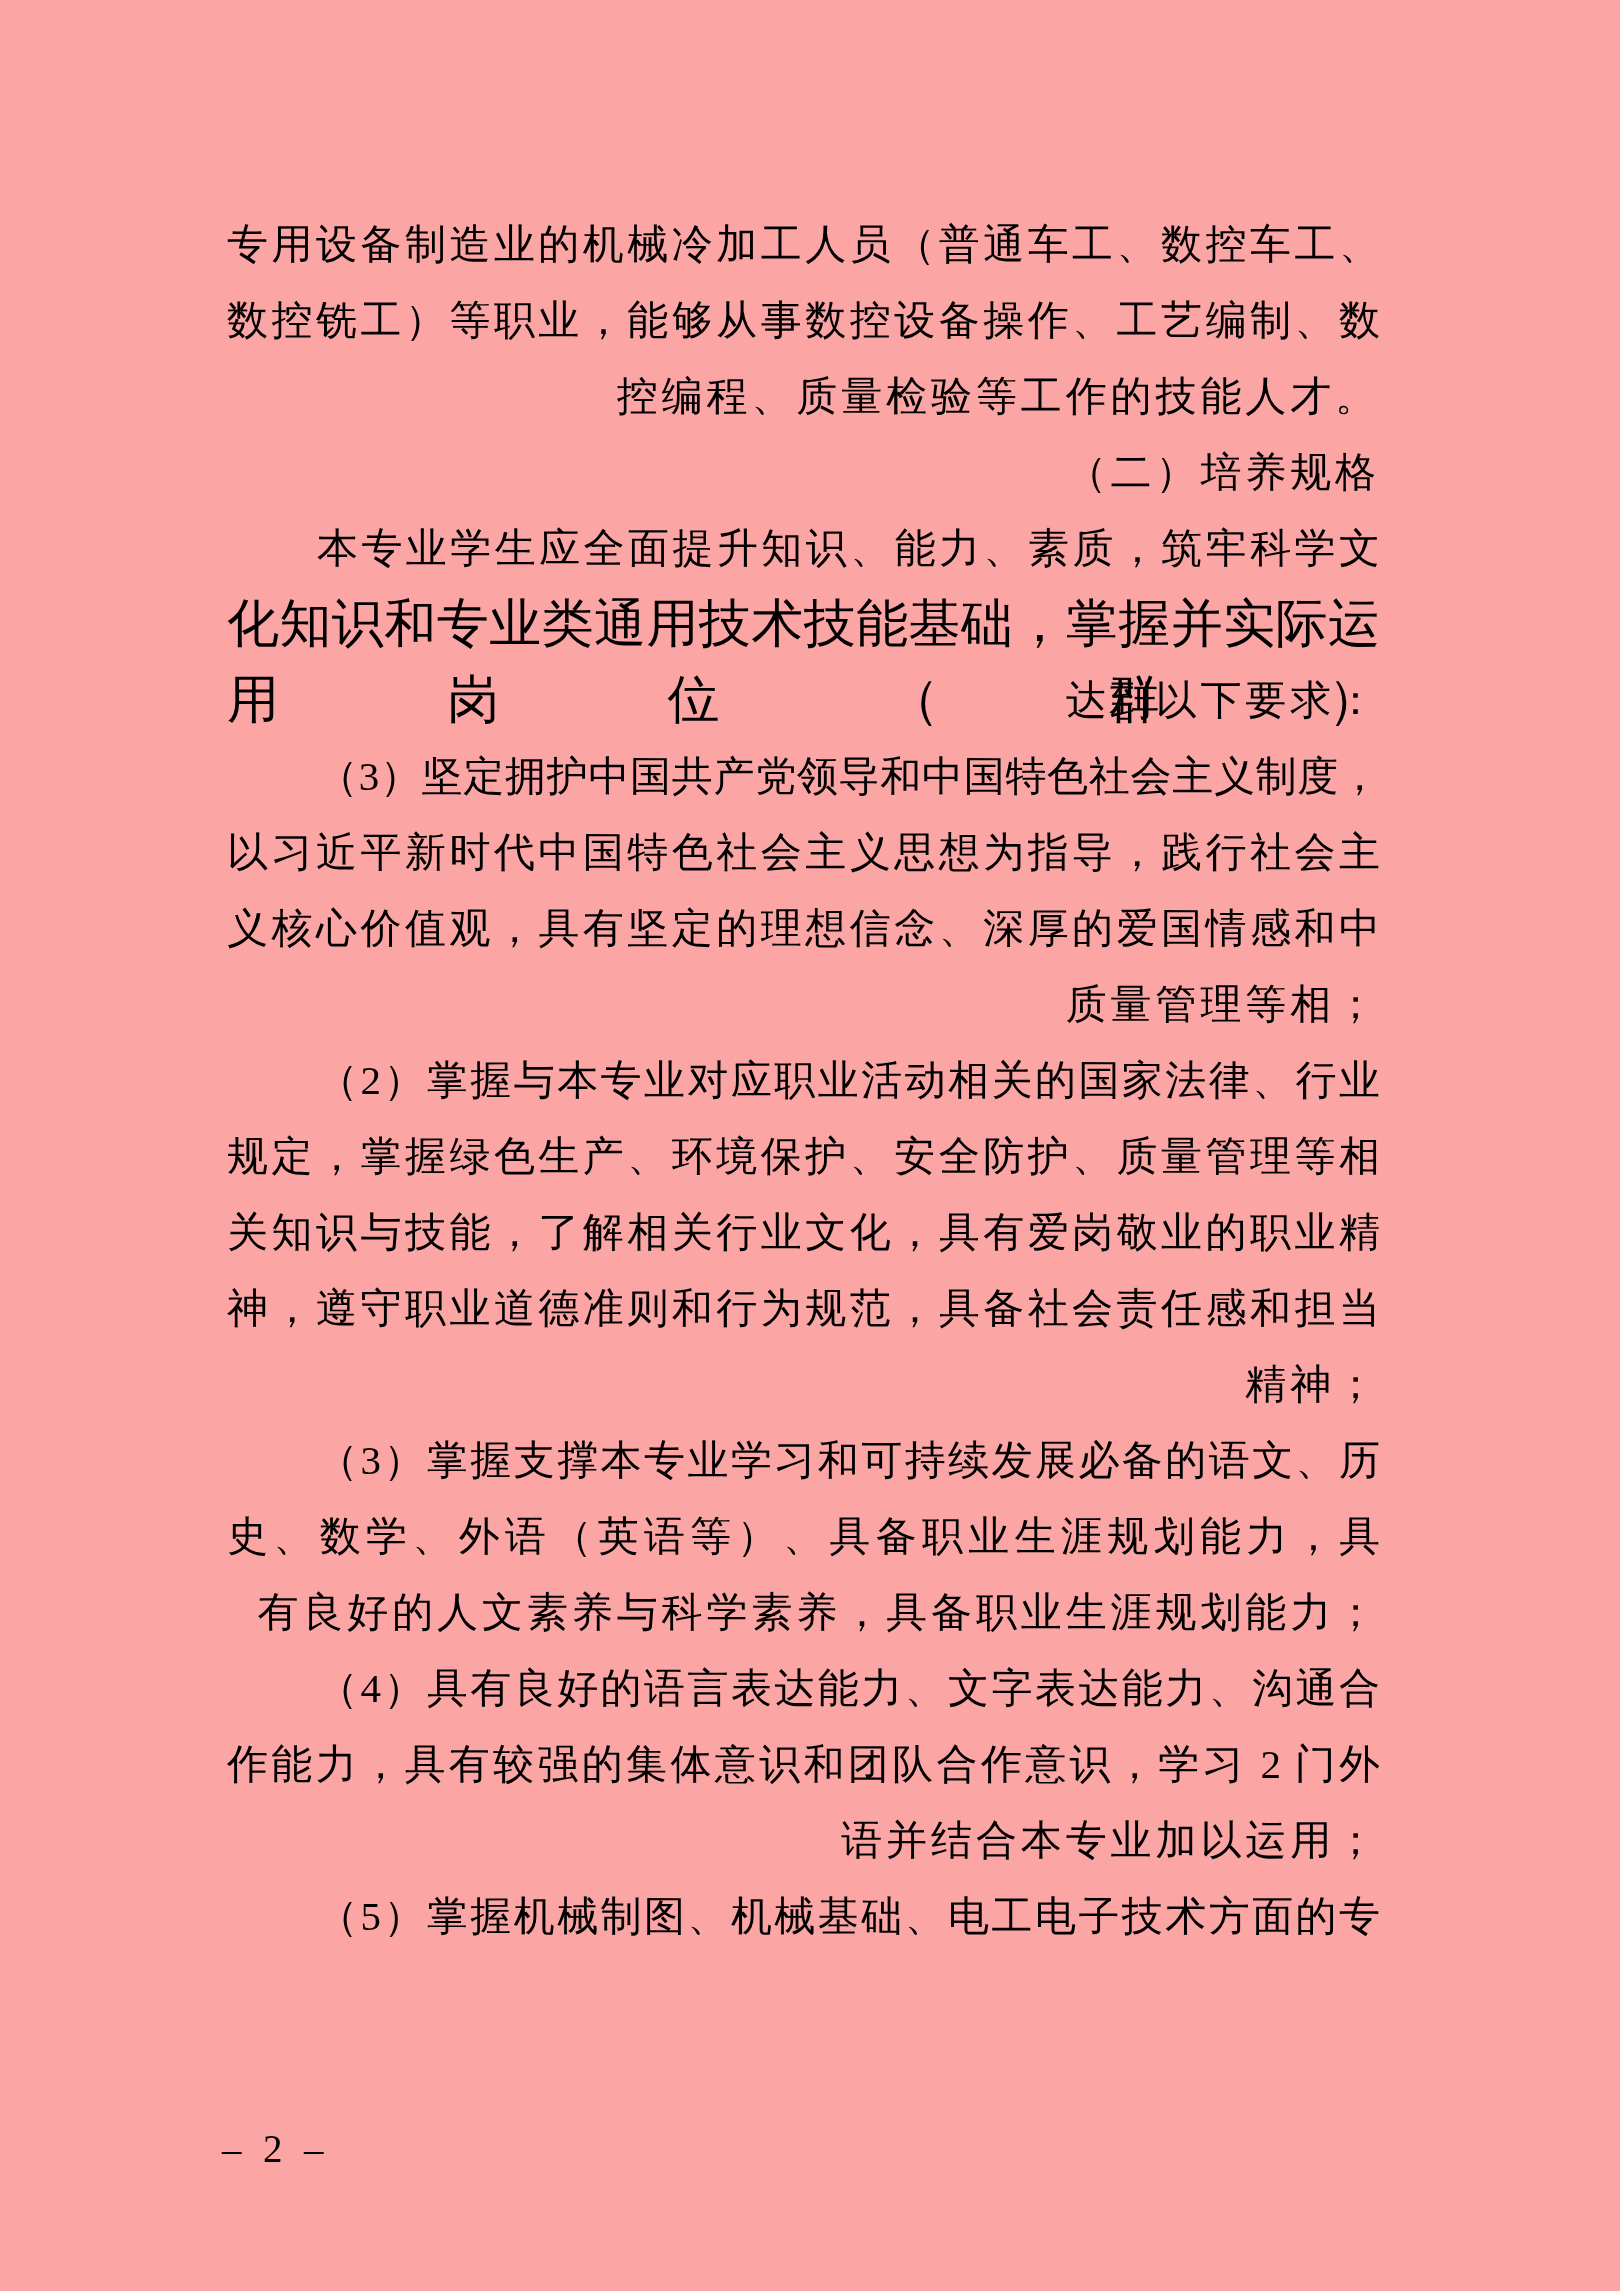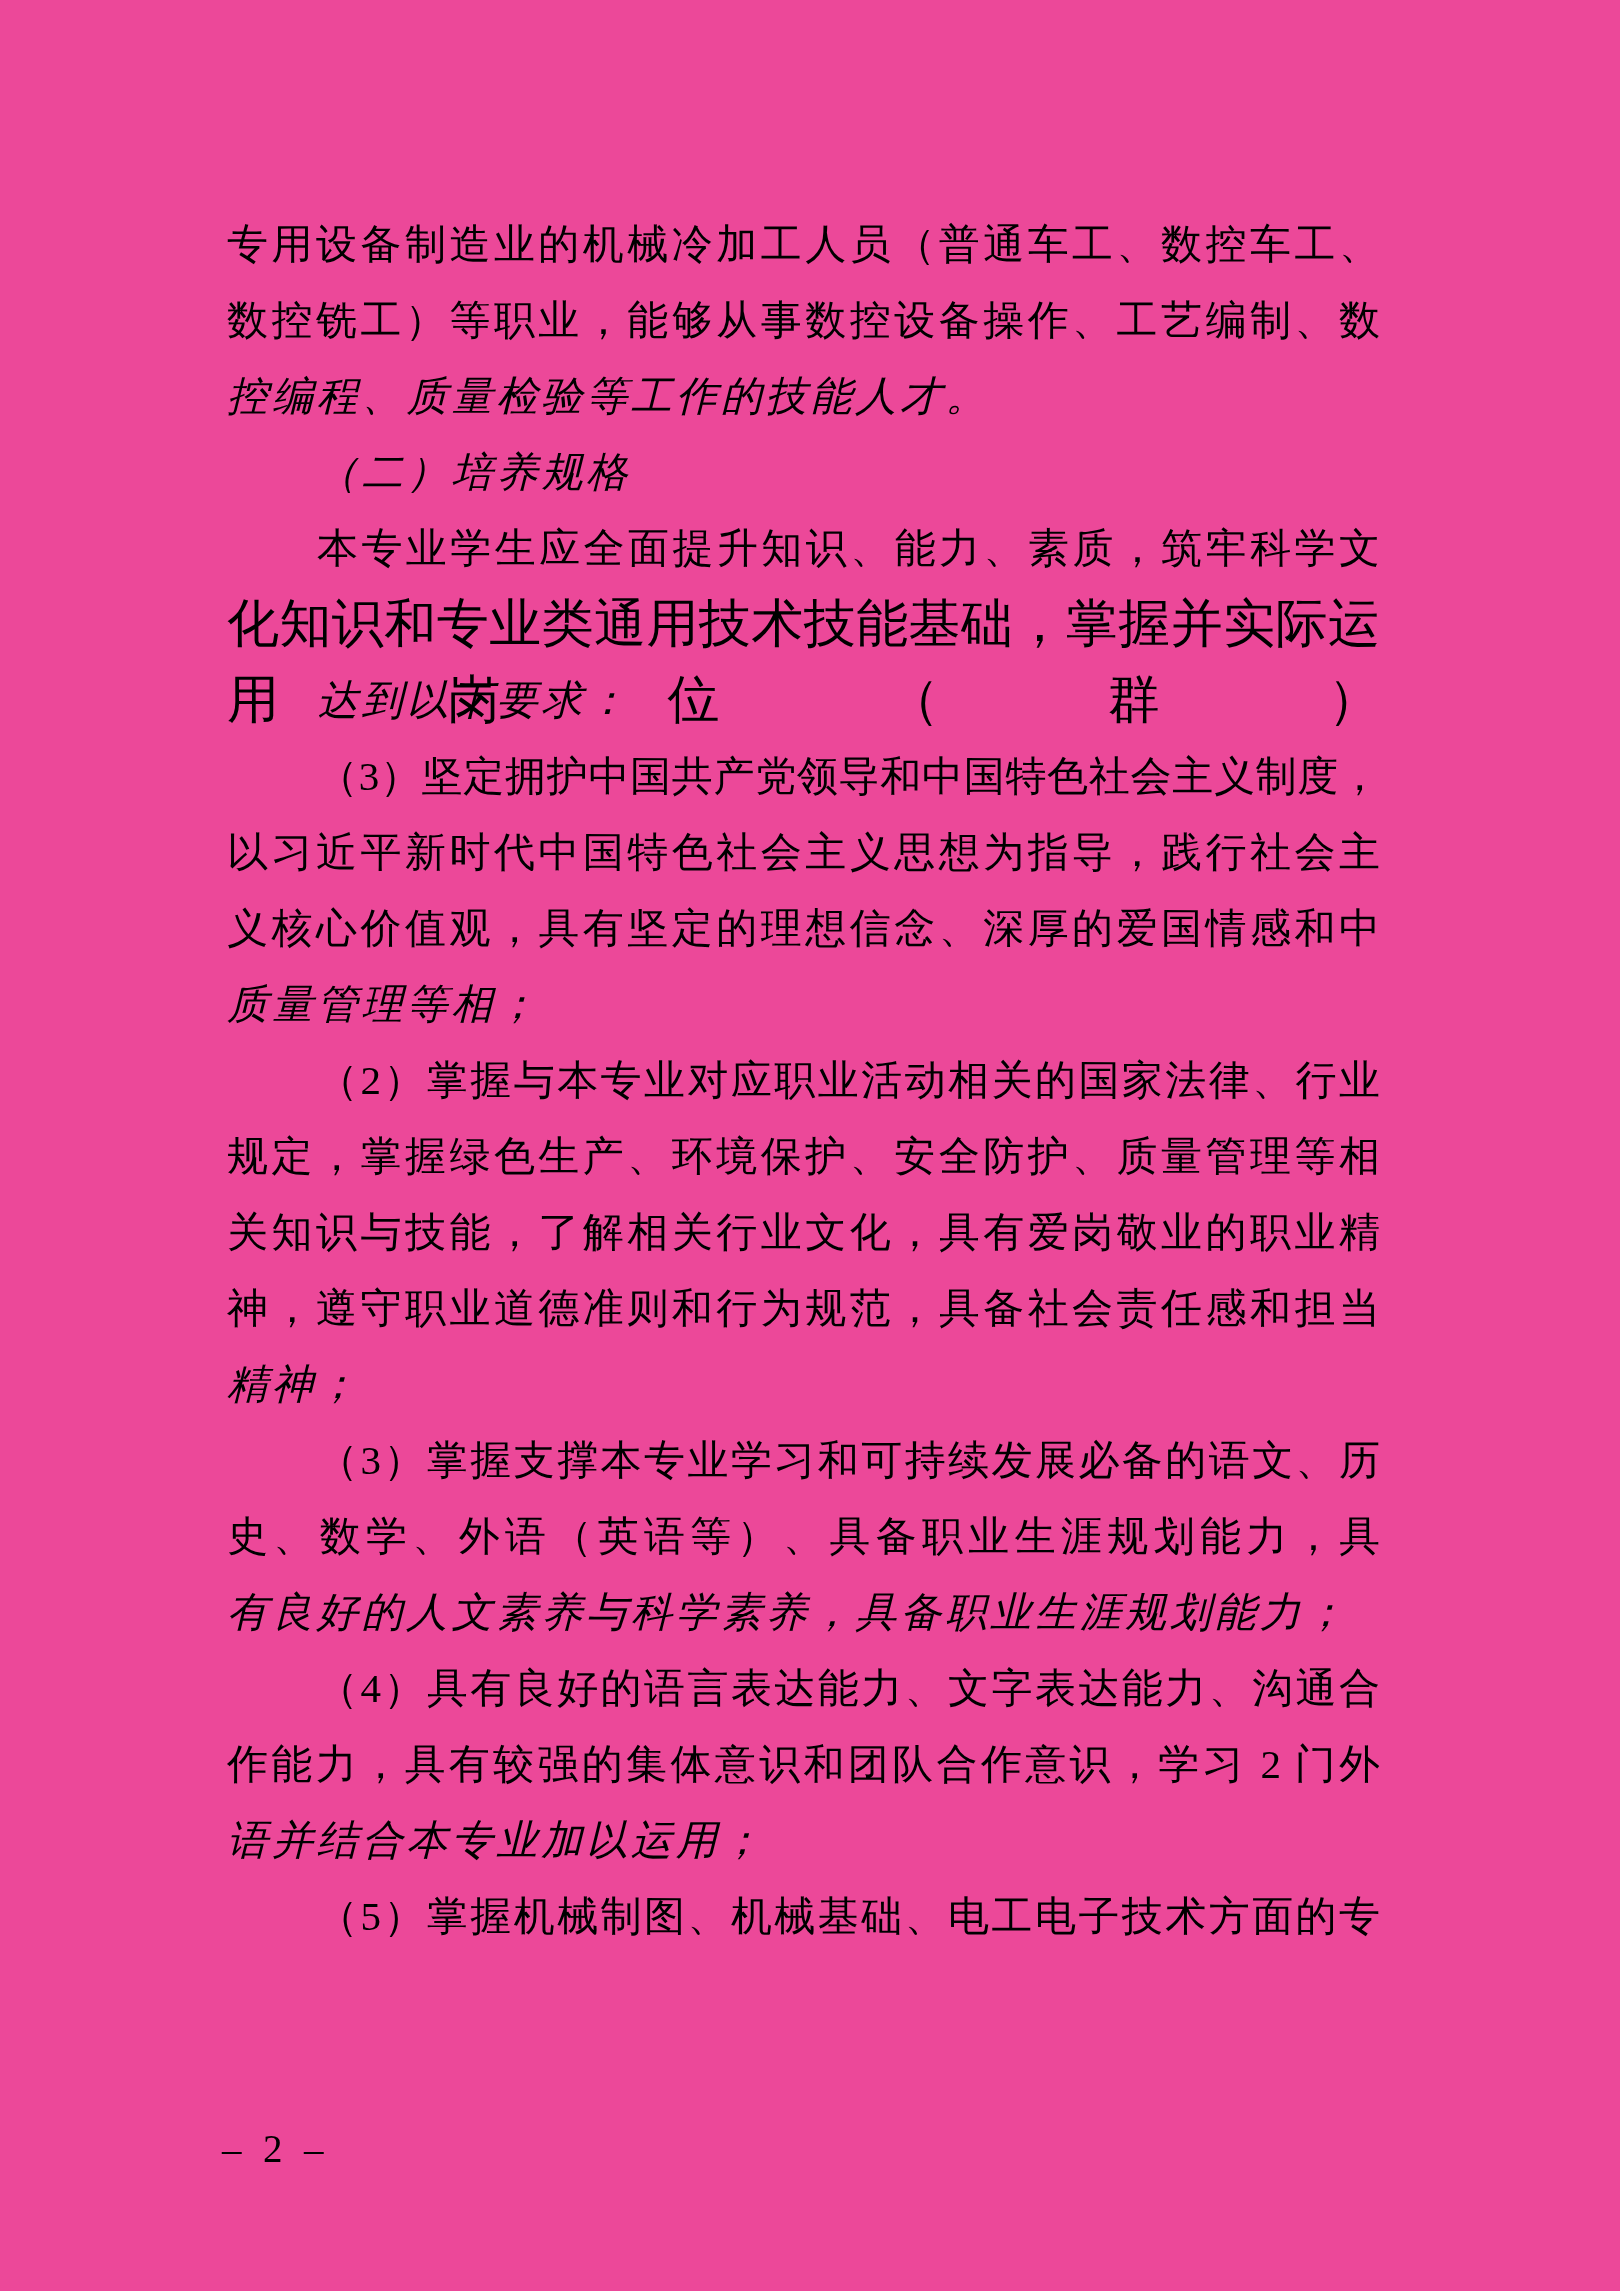--- a/index.html
+++ b/index.html
@@ -11,21 +11,21 @@
     position: relative;
     width: 1620px;
     height: 2292px;
     overflow: hidden;
     font-family: "Liberation Serif", "DejaVu Serif", serif;
     color: #000000;
   }
   .page {
     position: absolute;
     inset: 0;
-    background: #ec4899;
+    background: #fca5a5;
   }
   .text-block {
     position: absolute;
     left: 227px;
     top: 206px;
     width: 1153px;
   }
   .ln {
     height: 76px;
     line-height: 76px;
@@ -33,23 +33,22 @@
     color: #000000;
   }
   
   .ln.j {
     text-align: justify;
     text-align-last: justify;
     text-justify: inter-character;
   }
   
   .ln.l {
-    text-align: left;
+    text-align: right;
     letter-spacing: 3.9px;
-    font-style: italic;
   }
   
   .ln.ind {
     text-indent: 90px;
   }
   
   .ln.tight {
     font-size: 52px;
   }
   .footer {

